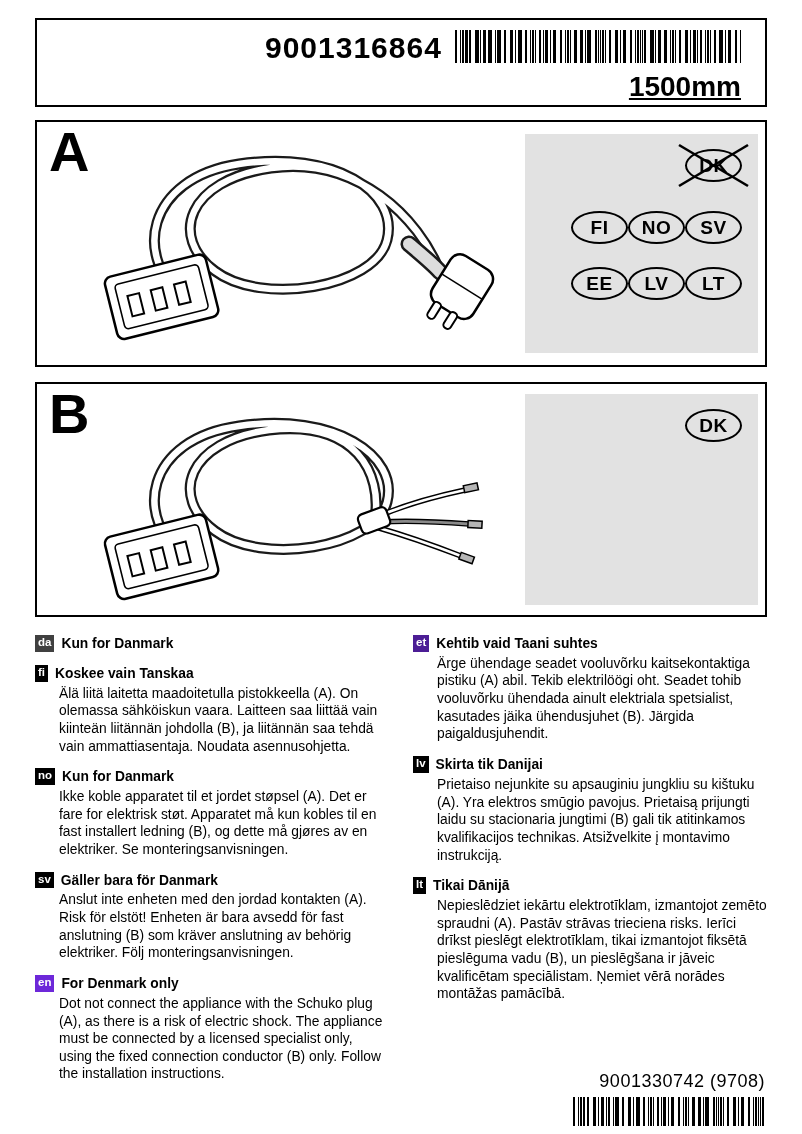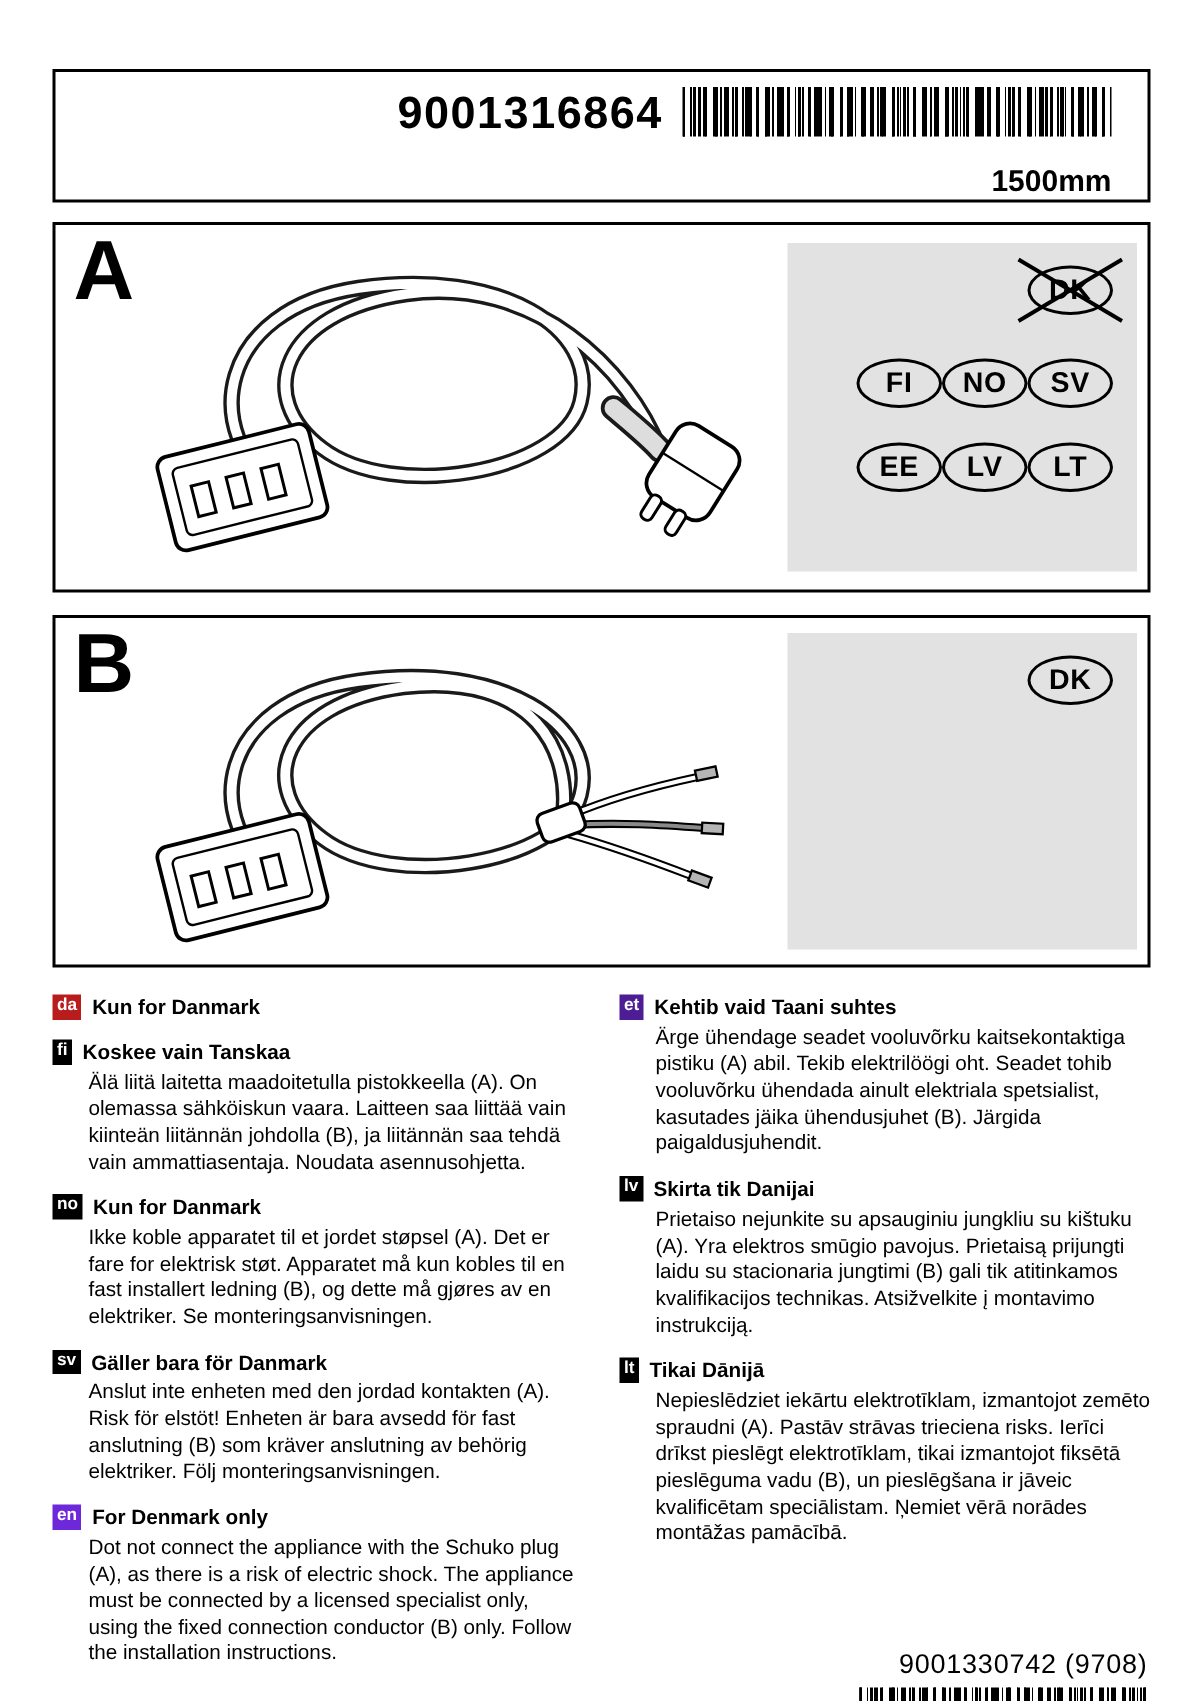--- a/index.html
+++ b/index.html
@@ -1,33 +1,33 @@
 <!DOCTYPE html>
 <html><head>
 <meta charset="utf-8">
 <style>
   html,body { margin:0; padding:0; background:#fff; }
   .page {
     width:802px; height:1134px; background:#fff; position:relative;
     font-family:"Liberation Sans", sans-serif; color:#000;
-    box-sizing:border-box; padding:46px 35px 0 35px; overflow:hidden;
+    box-sizing:border-box; padding:18px 35px 0 35px; overflow:hidden;
   }
 
   
   .header-box { position:relative; border:2.5px solid #000; height:85px; margin-bottom:13px; }
   .part-number { position:absolute; left:228px; top:11px; font-size:30px; font-weight:bold; letter-spacing:1px; }
   .barcode {
     background-color:#fff;
     background-image:
       repeating-linear-gradient(90deg,#000 0 2px,transparent 2px 7px),
       repeating-linear-gradient(90deg,#000 0 1.5px,transparent 1.5px 11px),
       repeating-linear-gradient(90deg,#000 0 1px,transparent 1px 5px);
   }
   .header-barcode { position:absolute; left:418px; top:10px; width:286px; height:33px; }
-  .length-label { position:absolute; right:24px; top:62px; font-size:20px; font-weight:bold; }
+  .length-label { position:absolute; right:24px; top:51px; font-size:28px; font-weight:bold;text-decoration:underline; }
 
   
   .panel { position:relative; border:2.5px solid #000; }
   .panel-a { height:243px; margin-bottom:15px; }
   .panel-b { height:231px; margin-bottom:18px; }
   .panel-letter { position:absolute; top:2px; left:12px; font-size:56px; font-weight:bold; line-height:1; }
   .cable-svg { position:absolute; left:0; top:0; }
 
   .country-box { position:absolute; right:7px; width:233px; box-sizing:border-box; padding:15px 16px; }
   .country-box-a { top:12px; height:219px; }
@@ -160,21 +160,21 @@
           <span></span>
       </div>
     </div>
   </div>
 
   <div class="columns">
     <div class="col">
 
       <div class="lang-section">
         <div class="lang-head">
-          <span class="lang-badge" style="background-color: #b91c1c;">da</span>
+          <span class="lang-badge" style="background-color: #404040;">da</span>
           <span class="lang-title">Kun for Danmark</span>
         </div>
       </div>
 
       <div class="lang-section">
         <div class="lang-head">
           <span class="lang-badge" style="background-color: rgb(0, 0, 0);">fi</span>
           <span class="lang-title">Koskee vain Tanskaa</span>
         </div>
         <p class="lang-body">Älä liitä laitetta maadoitetulla pistokkeella (A). On olemassa sähköiskun vaara. Laitteen saa liittää vain kiinteän liitännän johdolla (B), ja liitännän saa tehdä vain ammattiasentaja. Noudata asennusohjetta.</p>

